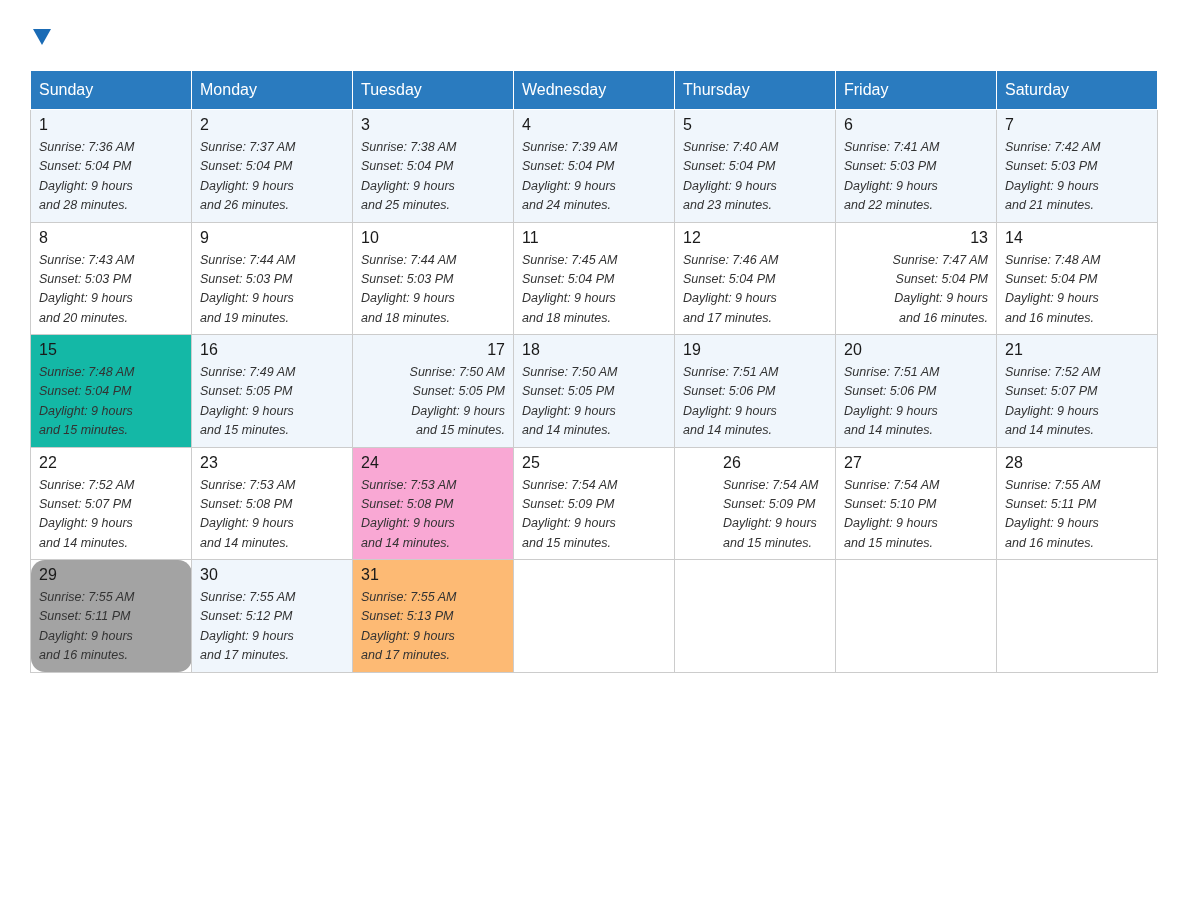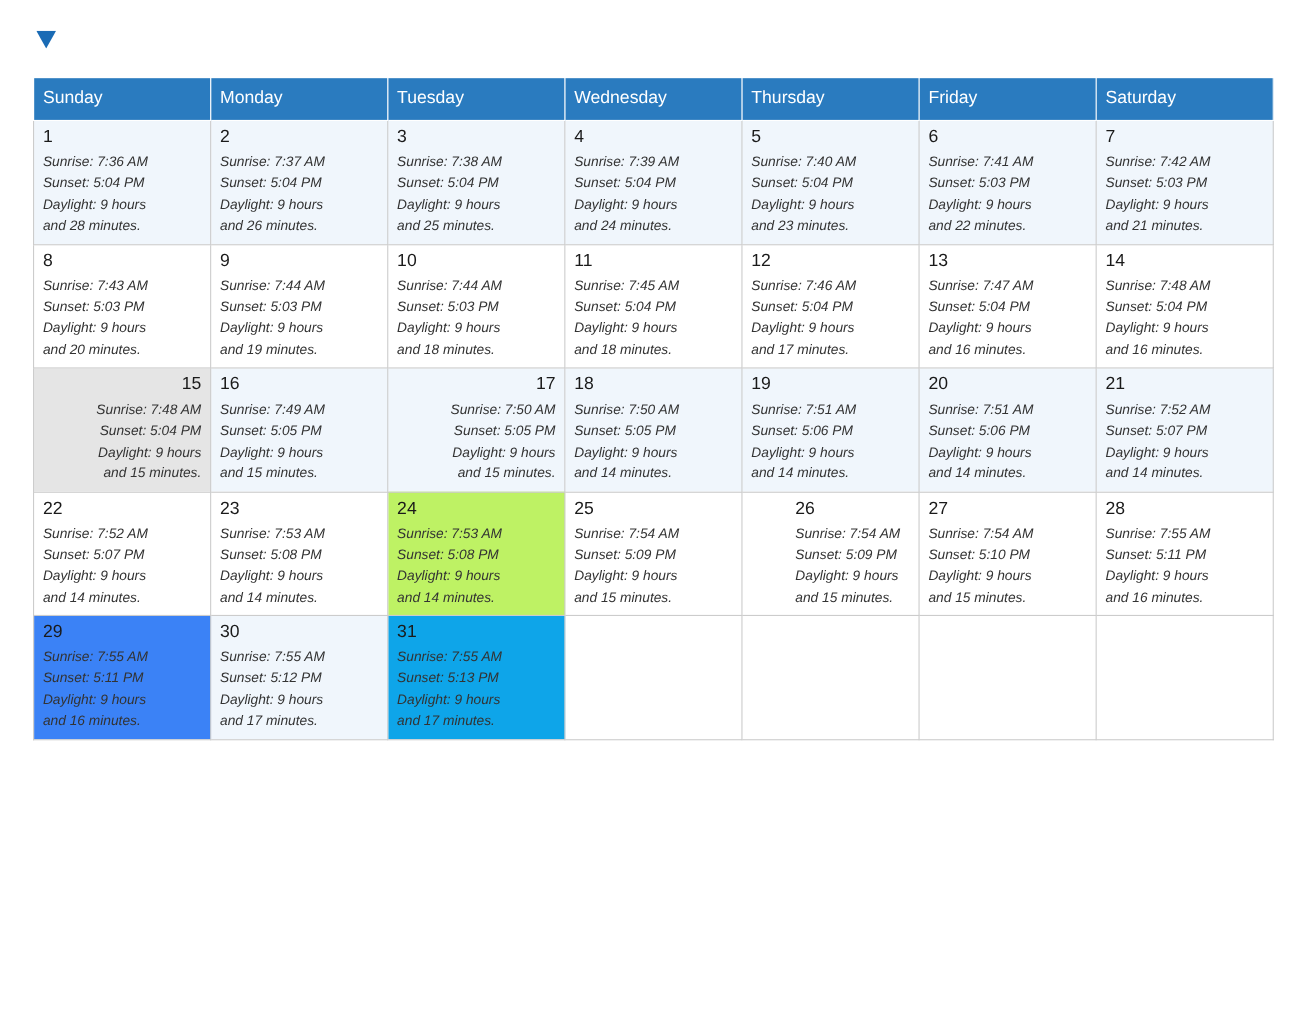--- a/index.html
+++ b/index.html
@@ -167,31 +167,31 @@
           <div class="day-info">Sunrise: 7:44 AM<br>Sunset: 5:03 PM<br>Daylight: 9 hours<br>and 18 minutes.</div>
         </td>
         <td style="background-color: rgb(255, 255, 255);">
           <span class="day-number">11</span>
           <div class="day-info">Sunrise: 7:45 AM<br>Sunset: 5:04 PM<br>Daylight: 9 hours<br>and 18 minutes.</div>
         </td>
         <td style="background-color: rgb(255, 255, 255);">
           <span class="day-number">12</span>
           <div class="day-info">Sunrise: 7:46 AM<br>Sunset: 5:04 PM<br>Daylight: 9 hours<br>and 17 minutes.</div>
         </td>
-        <td style="background-color: rgb(255, 255, 255);">
+        <td style="background-color: rgb(255, 255, 255); text-align: right;">
           <span class="day-number">13</span>
           <div class="day-info">Sunrise: 7:47 AM<br>Sunset: 5:04 PM<br>Daylight: 9 hours<br>and 16 minutes.</div>
         </td>
         <td style="background-color: rgb(255, 255, 255);">
           <span class="day-number">14</span>
           <div class="day-info">Sunrise: 7:48 AM<br>Sunset: 5:04 PM<br>Daylight: 9 hours<br>and 16 minutes.</div>
         </td>
       </tr>
       <tr>
-        <td style="background-color: #e5e5e5; text-align: right;">
+        <td style="background-color: #14b8a6;">
           <span class="day-number">15</span>
           <div class="day-info">Sunrise: 7:48 AM<br>Sunset: 5:04 PM<br>Daylight: 9 hours<br>and 15 minutes.</div>
         </td>
         <td style="background-color: rgb(240, 246, 252);">
           <span class="day-number">16</span>
           <div class="day-info">Sunrise: 7:49 AM<br>Sunset: 5:05 PM<br>Daylight: 9 hours<br>and 15 minutes.</div>
         </td>
         <td style="background-color: rgb(240, 246, 252); text-align: right;">
           <span class="day-number">17</span>
           <div class="day-info">Sunrise: 7:50 AM<br>Sunset: 5:05 PM<br>Daylight: 9 hours<br>and 15 minutes.</div>
@@ -215,21 +215,21 @@
       </tr>
       <tr>
         <td style="background-color: rgb(255, 255, 255);">
           <span class="day-number">22</span>
           <div class="day-info">Sunrise: 7:52 AM<br>Sunset: 5:07 PM<br>Daylight: 9 hours<br>and 14 minutes.</div>
         </td>
         <td style="background-color: rgb(255, 255, 255);">
           <span class="day-number">23</span>
           <div class="day-info">Sunrise: 7:53 AM<br>Sunset: 5:08 PM<br>Daylight: 9 hours<br>and 14 minutes.</div>
         </td>
-        <td style="background-color: #bef264;">
+        <td style="background-color: #f9a8d4;">
           <span class="day-number">24</span>
           <div class="day-info">Sunrise: 7:53 AM<br>Sunset: 5:08 PM<br>Daylight: 9 hours<br>and 14 minutes.</div>
         </td>
         <td style="background-color: rgb(255, 255, 255);">
           <span class="day-number">25</span>
           <div class="day-info">Sunrise: 7:54 AM<br>Sunset: 5:09 PM<br>Daylight: 9 hours<br>and 15 minutes.</div>
         </td>
         <td style="background-color: rgb(255, 255, 255); padding-left: 48px;">
           <span class="day-number">26</span>
           <div class="day-info">Sunrise: 7:54 AM<br>Sunset: 5:09 PM<br>Daylight: 9 hours<br>and 15 minutes.</div>
@@ -237,29 +237,29 @@
         <td style="background-color: rgb(255, 255, 255);">
           <span class="day-number">27</span>
           <div class="day-info">Sunrise: 7:54 AM<br>Sunset: 5:10 PM<br>Daylight: 9 hours<br>and 15 minutes.</div>
         </td>
         <td style="background-color: rgb(255, 255, 255); margin-top: 32px;">
           <span class="day-number">28</span>
           <div class="day-info">Sunrise: 7:55 AM<br>Sunset: 5:11 PM<br>Daylight: 9 hours<br>and 16 minutes.</div>
         </td>
       </tr>
       <tr>
-        <td style="background-color: #3b82f6;">
+        <td style="background-color: #a3a3a3; border-radius: 14px;">
           <span class="day-number">29</span>
           <div class="day-info">Sunrise: 7:55 AM<br>Sunset: 5:11 PM<br>Daylight: 9 hours<br>and 16 minutes.</div>
         </td>
         <td style="background-color: rgb(240, 246, 252);">
           <span class="day-number">30</span>
           <div class="day-info">Sunrise: 7:55 AM<br>Sunset: 5:12 PM<br>Daylight: 9 hours<br>and 17 minutes.</div>
         </td>
-        <td style="background-color: #0ea5e9;">
+        <td style="background-color: #fdba74;">
           <span class="day-number">31</span>
           <div class="day-info">Sunrise: 7:55 AM<br>Sunset: 5:13 PM<br>Daylight: 9 hours<br>and 17 minutes.</div>
         </td>
         <td class="empty-cell"></td>
         <td class="empty-cell"></td>
         <td class="empty-cell"></td>
         <td class="empty-cell"></td>
       </tr>
     </tbody>
 </table>

